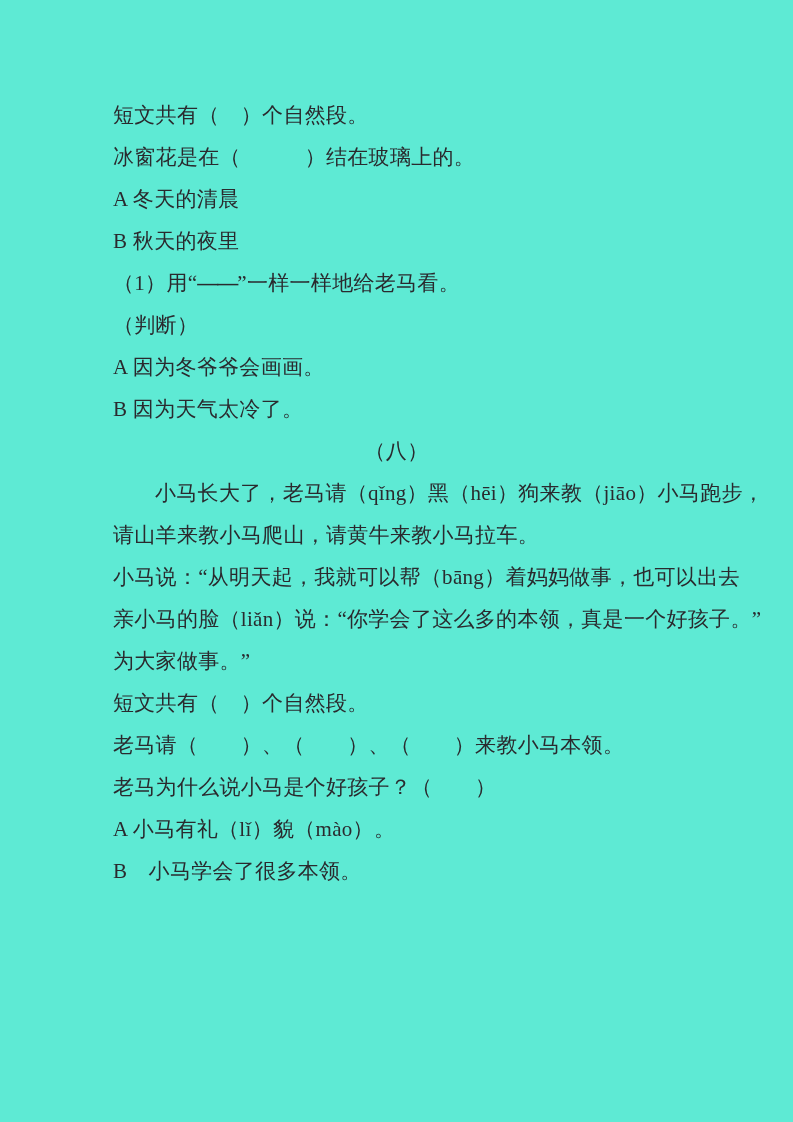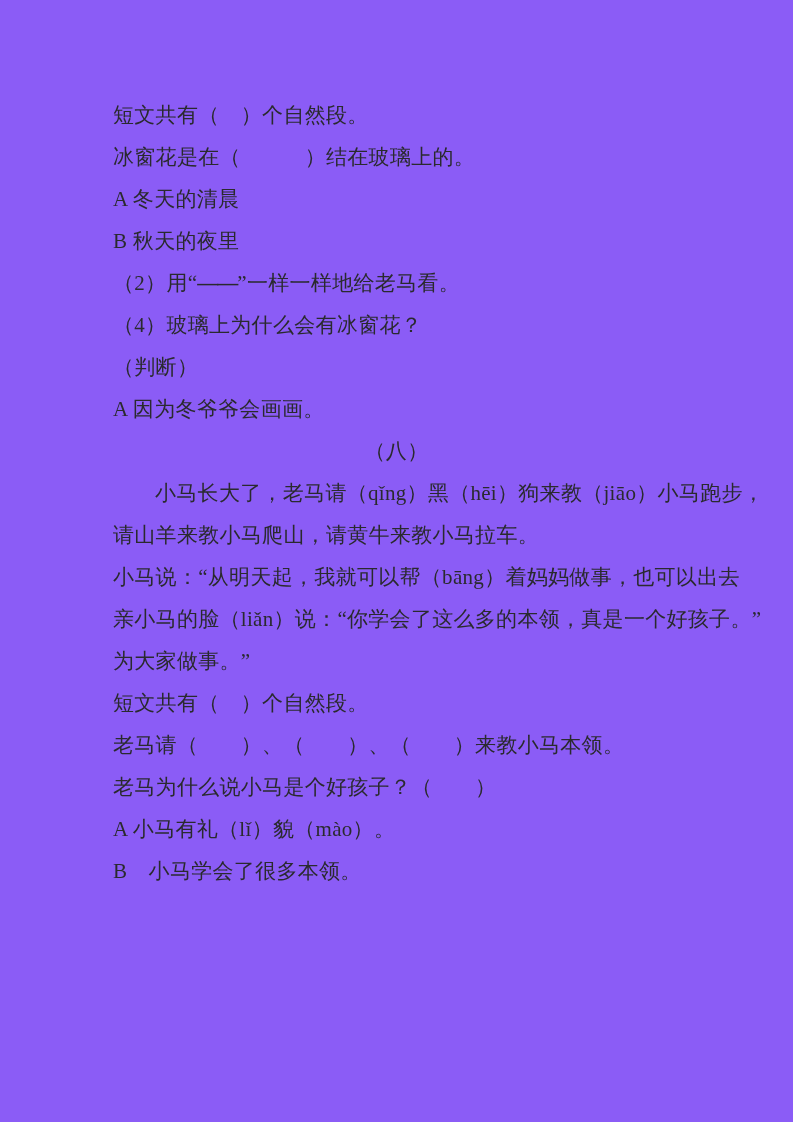--- a/index.html
+++ b/index.html
@@ -4,21 +4,21 @@
 <style>
   html, body {
     margin: 0;
     padding: 0;
     background: #ffffff;
   }
   .page {
     position: relative;
     width: 793px;
     height: 1122px;
-    background: #8b5cf6;
+    background: #5eead4;
     overflow: hidden;
     font-family: "Liberation Serif", "DejaVu Serif", serif;
   }
   .content {
     position: absolute;
     left: 113px;
     top: 94px;
     width: 567px;
   }
   .line {
@@ -44,25 +44,25 @@
 <body>
 
 <div class="page">
   <div class="content">
 
     <div class="line">短文共有（　）个自然段。</div>
     <div class="line">冰窗花是在（　　　）结在玻璃上的。</div>
     <div class="line">A 冬天的清晨</div>
     <div class="line">B 秋天的夜里</div>
 
-    <div class="line"><span>（2）用“</span><span class="dash">——</span><span>”一样一样地给老马看。</span></div>
+    <div class="line"><span>（1）用“</span><span class="dash">——</span><span>”一样一样地给老马看。</span></div>
 
-    <div class="line">（4）玻璃上为什么会有冰窗花？</div>
     <div class="line">（判断）</div>
     <div class="line">A 因为冬爷爷会画画。</div>
+    <div class="line">B 因为天气太冷了。</div>
 
     <div class="line center">（八）</div>
 
     <div class="line indent">小马长大了，老马请（qǐng）黑（hēi）狗来教（jiāo）小马跑步，</div>
     <div class="line">请山羊来教小马爬山，请黄牛来教小马拉车。</div>
     <div class="line">小马说：“从明天起，我就可以帮（bāng）着妈妈做事，也可以出去</div>
     <div class="line">亲小马的脸（liǎn）说：“你学会了这么多的本领，真是一个好孩子。”</div>
     <div class="line">为大家做事。”</div>
 
     <div class="line">短文共有（　）个自然段。</div>

